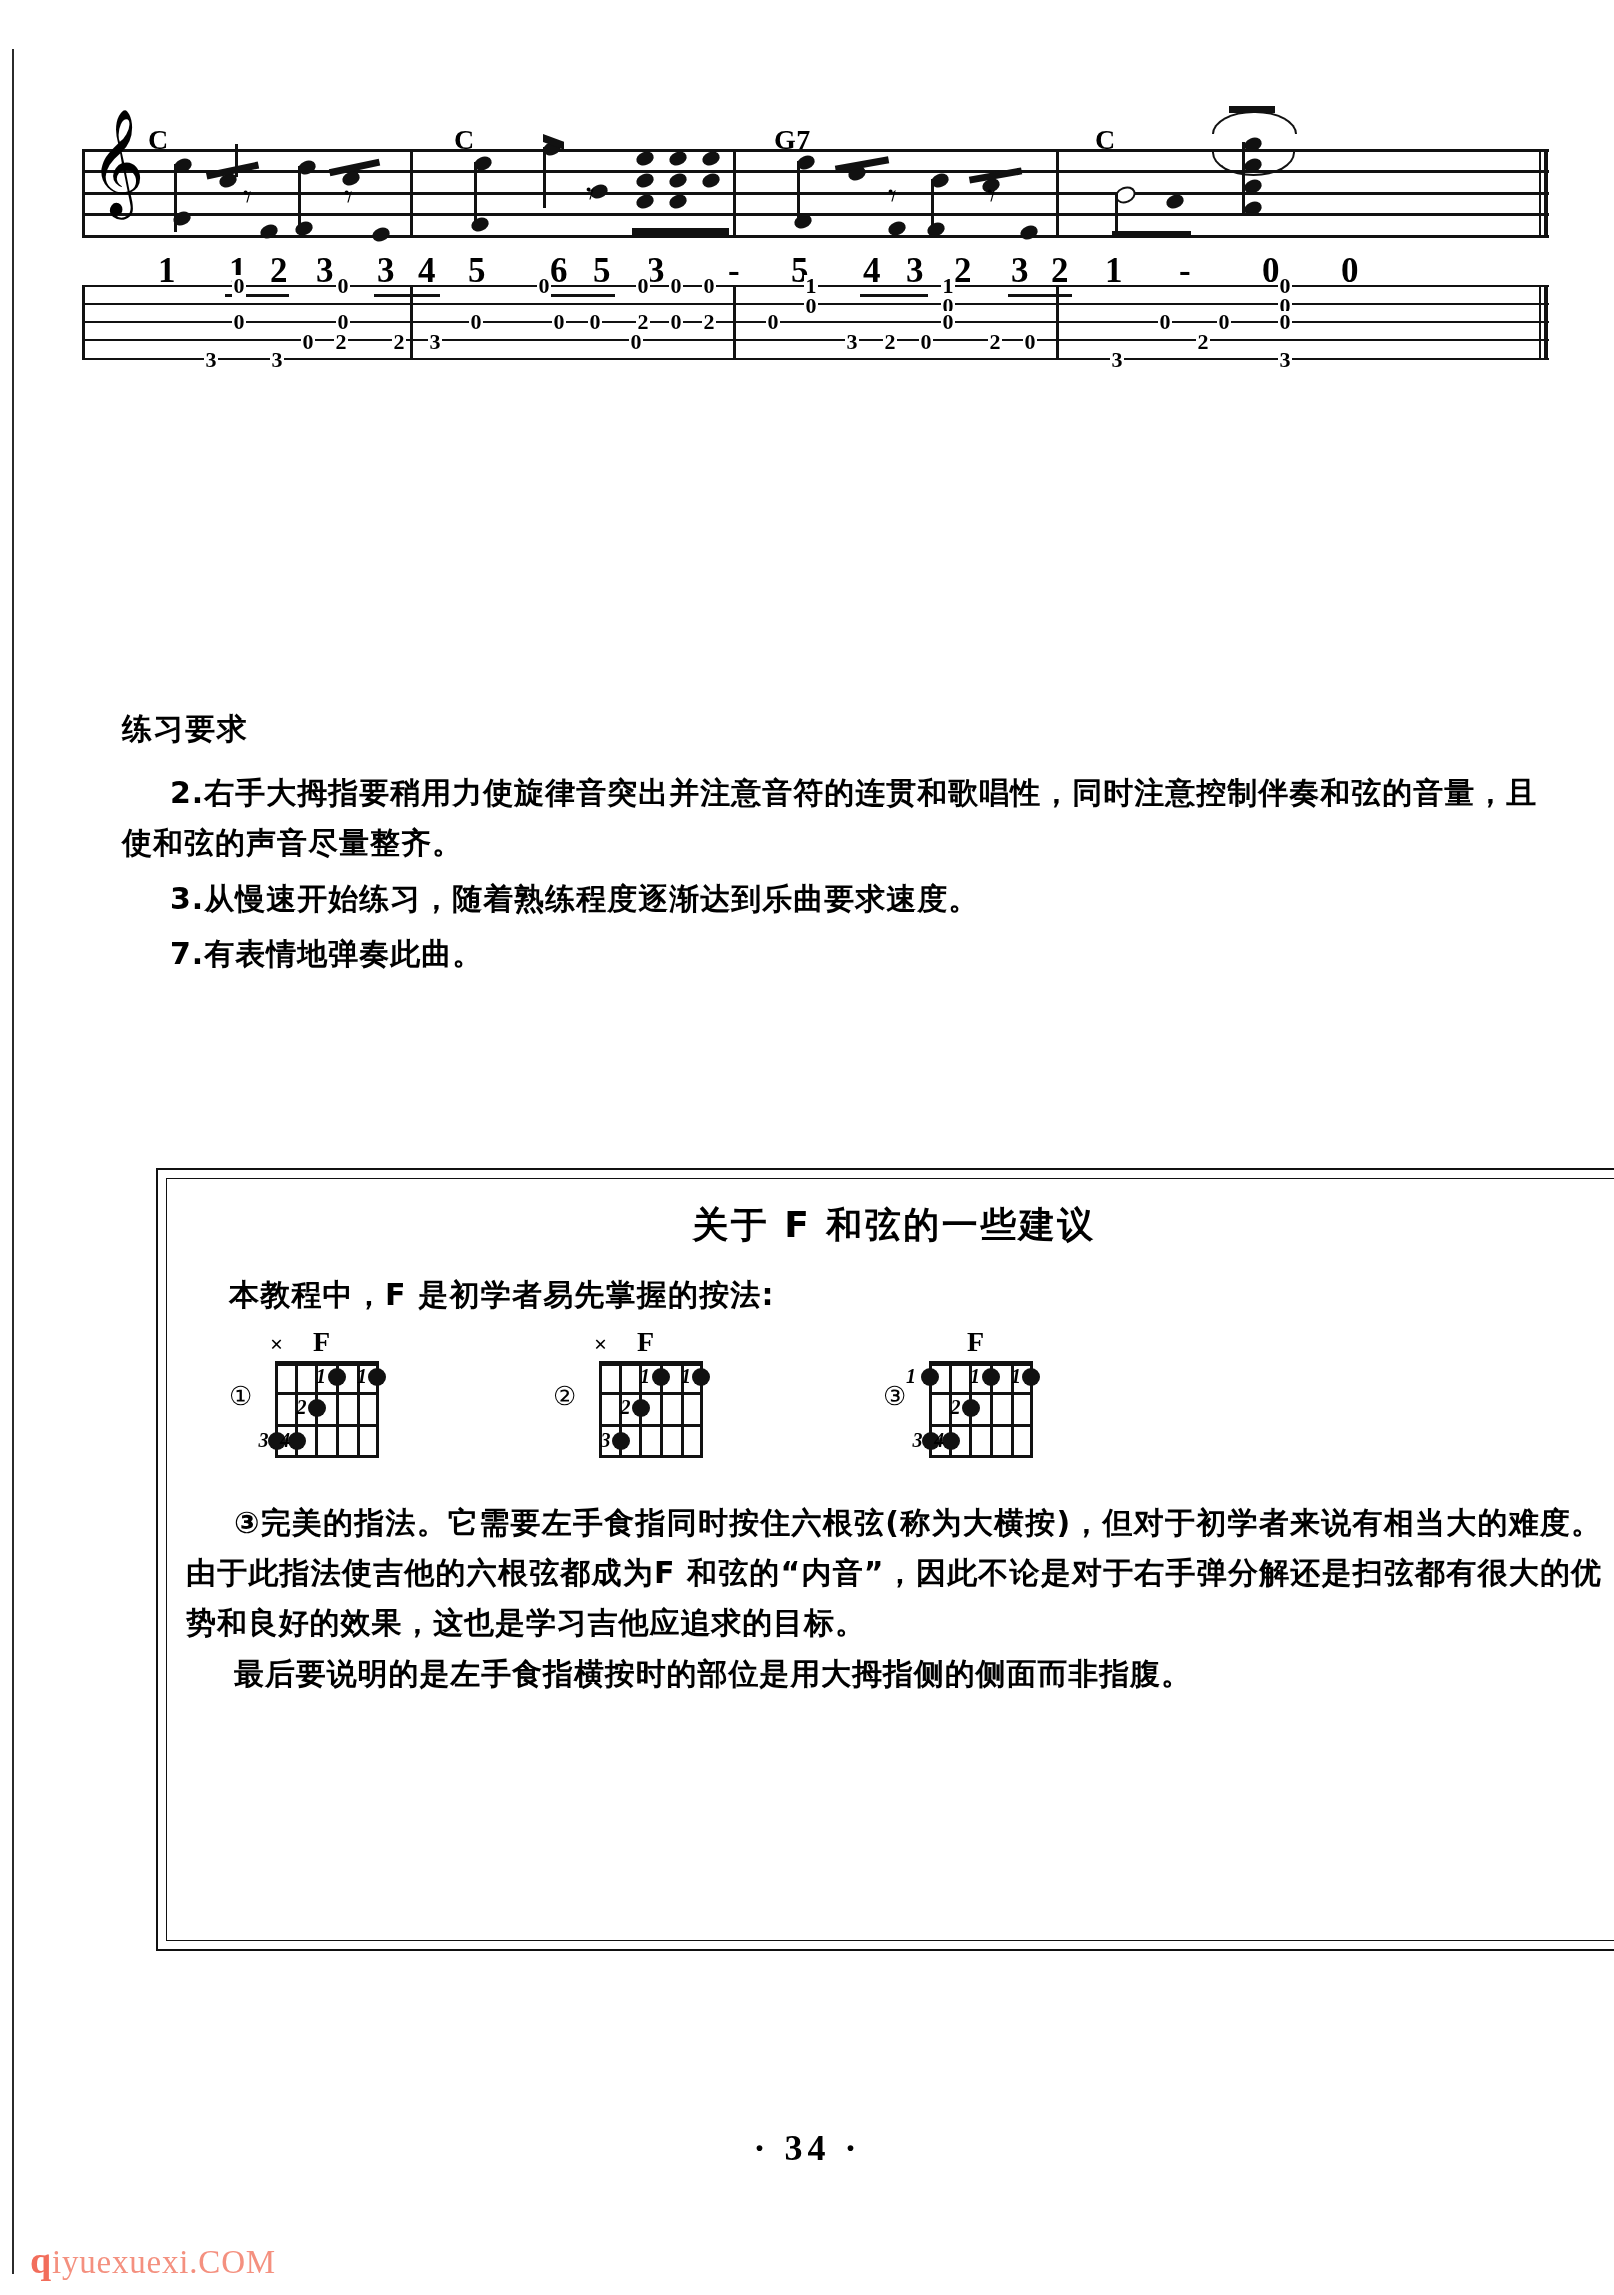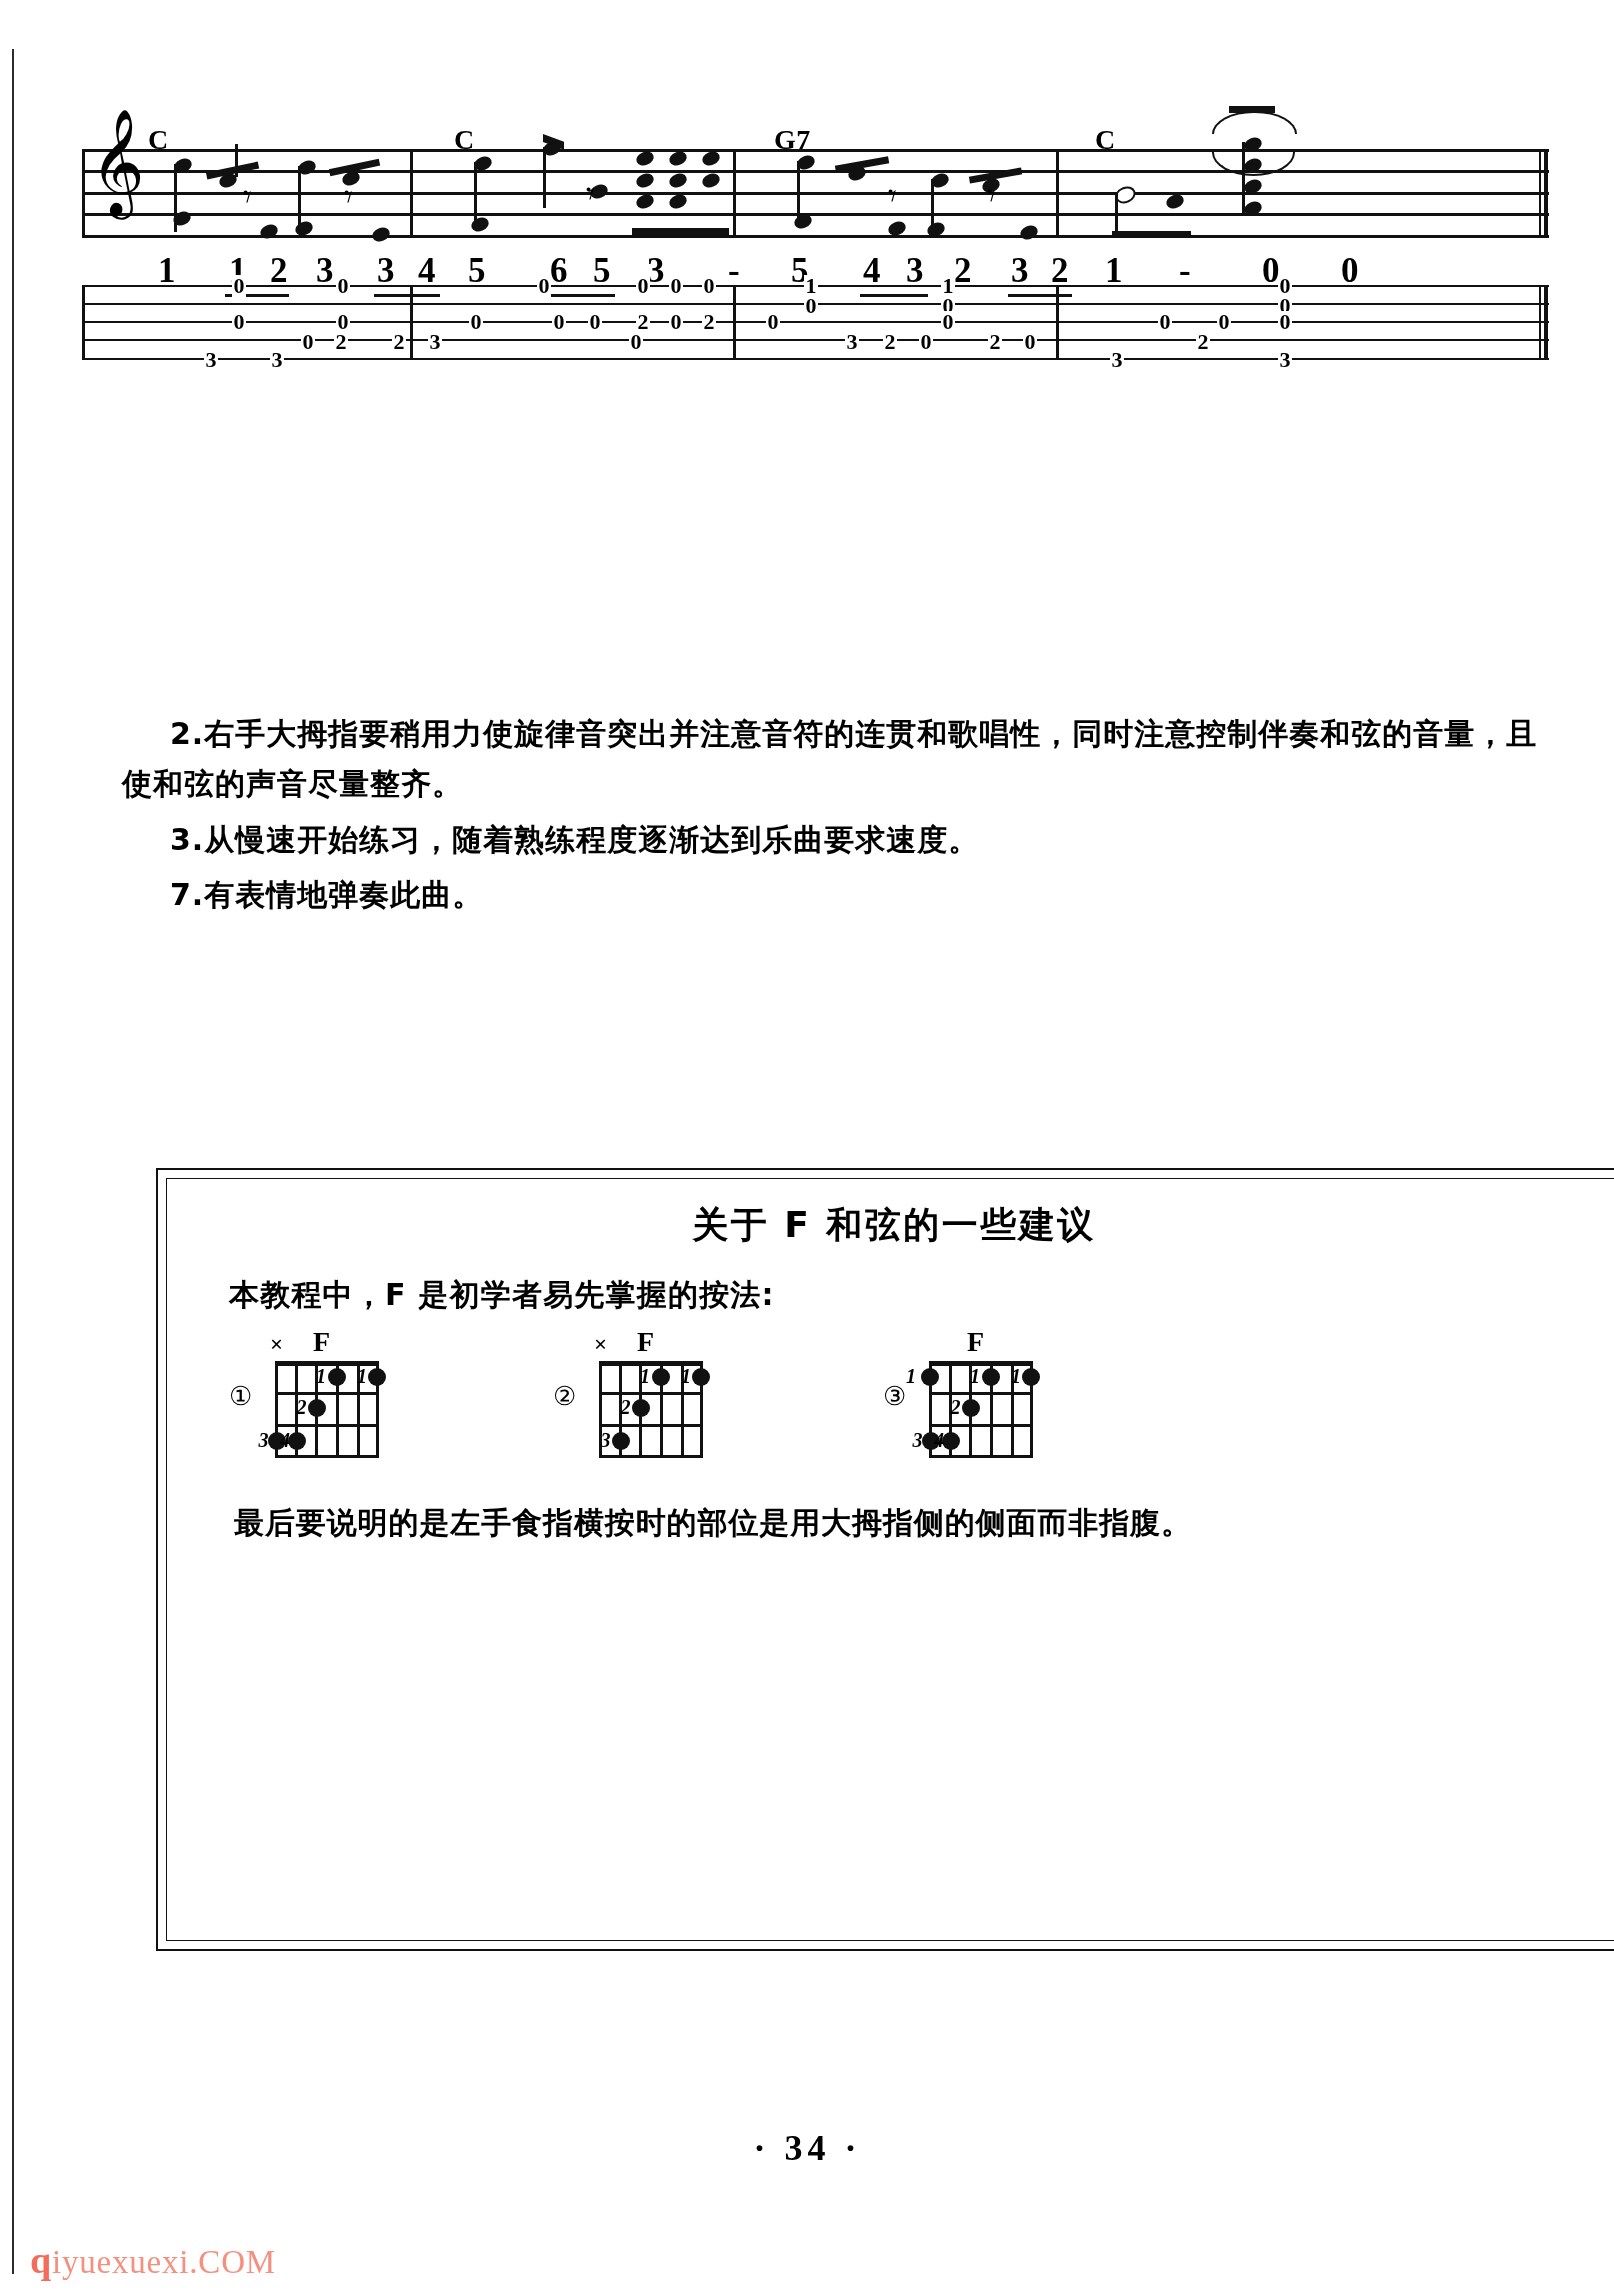--- a/index.html
+++ b/index.html
@@ -503,20 +503,21 @@
     <div class="barline" style="left:0px; top:0px; height:74px;"></div>
     <div class="barline" style="left:328px; top:0px; height:74px;"></div>
     <div class="barline" style="left:651px; top:0px; height:74px;"></div>
     <div class="barline" style="left:974px; top:0px; height:74px;"></div>
     <div class="barline final-thin" style="left:1457px; top:0px; height:74px;"></div>
     <div class="barline final" style="left:1462px; top:0px; height:74px;"></div>
   </div>
 </div>
 
 <div id="practice">
+  <div class="req-heading">练习要求</div>
   <div class="req-item">2.右手大拇指要稍用力使旋律音突出并注意音符的连贯和歌唱性，同时注意控制伴奏和弦的音量，且使和弦的声音尽量整齐。</div>
   <div class="req-item">3.从慢速开始练习，随着熟练程度逐渐达到乐曲要求速度。</div>
   <div class="req-item">7.有表情地弹奏此曲。</div>
 </div>
 
 <div id="advice-box">
   <div class="box-title">关于 F 和弦的一些建议</div>
   <div class="box-intro">本教程中，F 是初学者易先掌握的按法:</div>
 
   <div class="chord-group" style="left:71px;">
@@ -596,19 +597,20 @@
       <div class="cd-finger" style="left:-23px; top:5px;">1</div>
       <div class="cd-finger" style="left:41px; top:5px;">1</div>
       <div class="cd-finger" style="left:82px; top:5px;">1</div>
       <div class="cd-finger" style="left:21.4px; top:36px;">2</div>
       <div class="cd-finger" style="left:-16.5px; top:69px;">3</div>
       <div class="cd-finger" style="left:5px; top:69px;">4</div>
     </div>
   </div>
 
   <div class="box-paras">
+    <div class="box-para">③完美的指法。它需要左手食指同时按住六根弦(称为大横按)，但对于初学者来说有相当大的难度。由于此指法使吉他的六根弦都成为F 和弦的“内音”，因此不论是对于右手弹分解还是扫弦都有很大的优势和良好的效果，这也是学习吉他应追求的目标。</div>
     <div class="box-para">最后要说明的是左手食指横按时的部位是用大拇指侧的侧面而非指腹。</div>
   </div>
 </div>
 
 <div id="page-number">· 34 ·</div>
 <div id="watermark"><span class="wm-q">q</span><span>iyuexuexi.COM</span></div>
 
 
 </body></html>

